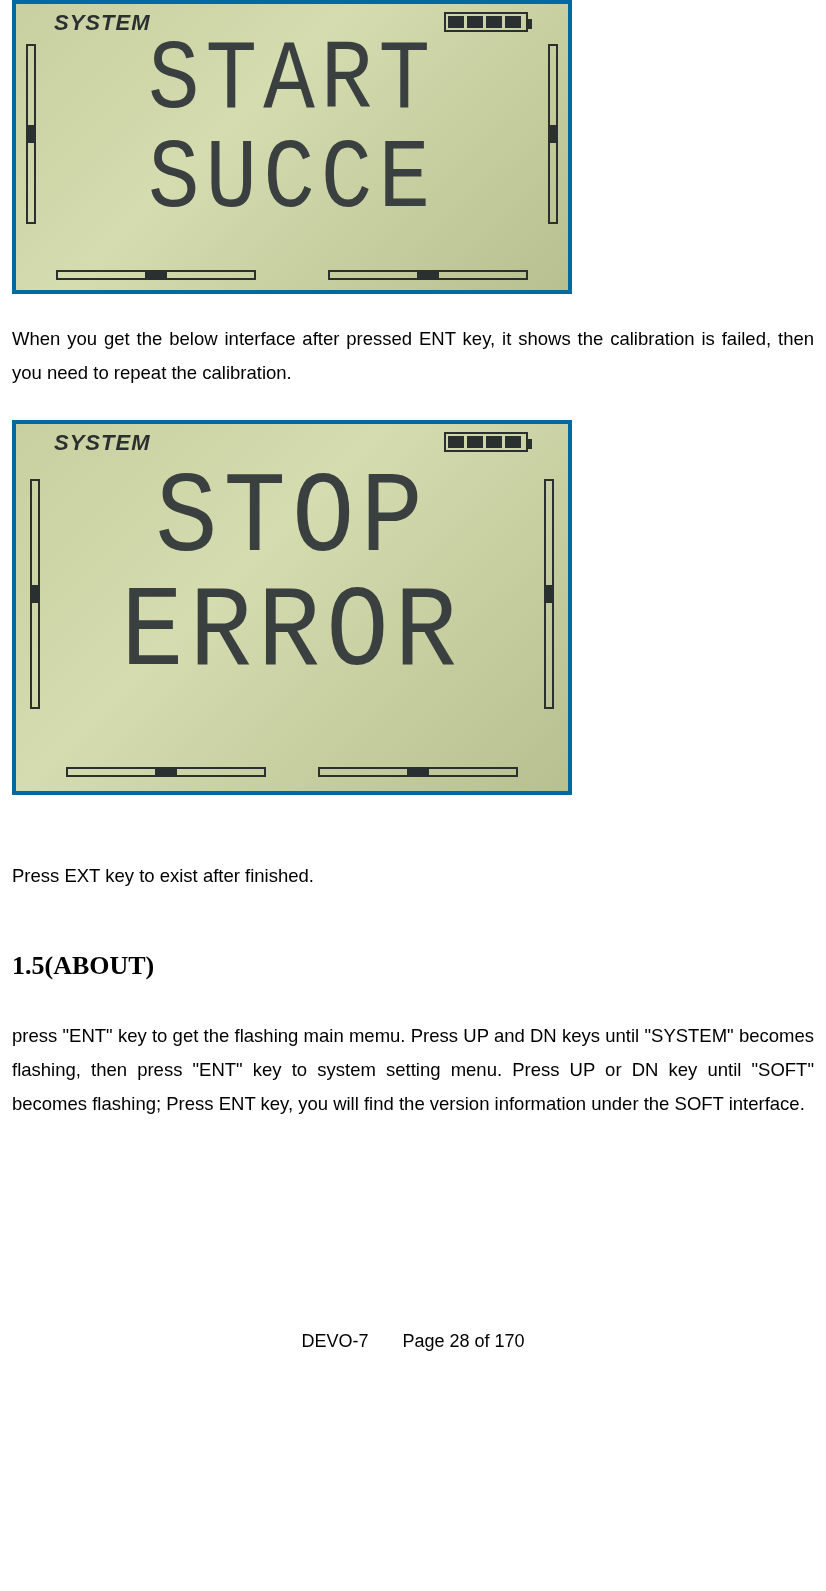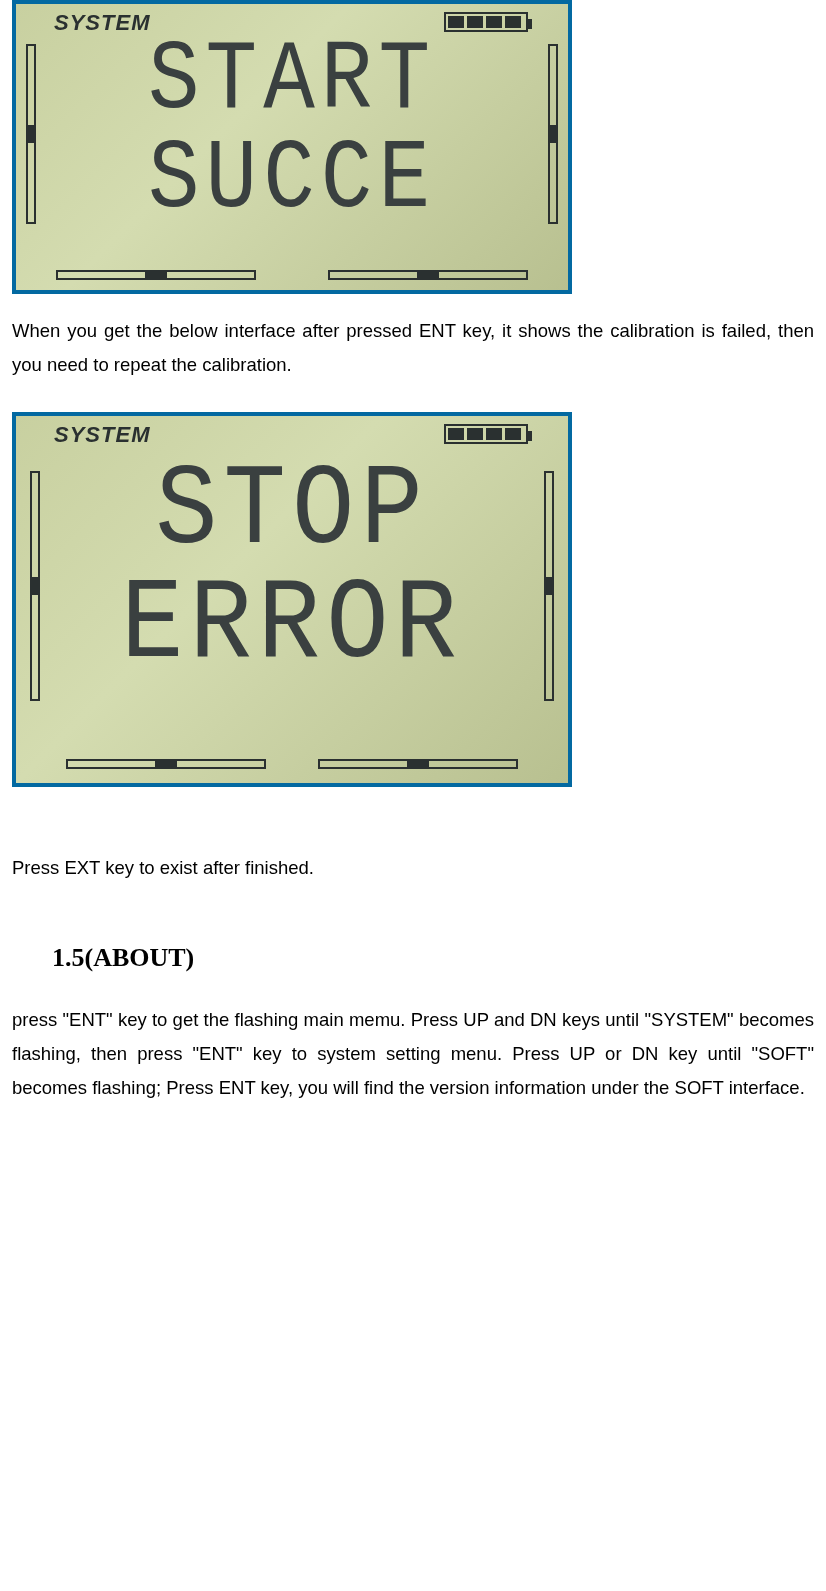--- a/index.html
+++ b/index.html
@@ -141,34 +141,33 @@
     .lcd-photo.second .h-left { left: 50px; bottom: 14px; width: 200px; }
     .lcd-photo.second .h-right { right: 50px; bottom: 14px; width: 200px; }
 
     
     .para {
       font-size: 18.5px;
       line-height: 34px;
       color: #000;
       text-align: justify;
       text-justify: inter-word;
-      margin-top: 20px;
+      margin-top: 28px;
     }
     .para.tight {
       margin-top: 64px;
     }
 
     
     .heading {
       font-family: "Times New Roman", Times, serif;
       font-weight: bold;
       font-size: 26px;
       margin-top: 58px;
       margin-bottom: 10px;
-      margin-left: 40px;
     }
 
     .spacer-bottom {
       height: 210px;
     }
 
     .footer {
       text-align: center;
       font-size: 18px;
       padding-bottom: 10px;
@@ -220,14 +219,19 @@
   </div>
 
   <p class="para tight">Press EXT key to exist after finished.</p>
 
   <h2 class="heading">1.5(ABOUT)</h2>
 
   <p class="para">press "ENT" key to get the flashing main memu. Press UP and DN keys until "SYSTEM" becomes flashing, then press "ENT" key to system setting menu. Press UP or DN key until "SOFT" becomes flashing; Press ENT key, you will find the version information under the SOFT interface.</p>
 
   <div class="spacer-bottom"></div>
 
+  <div class="footer">
+    <span>DEVO-7</span>
+    <span class="sep"></span>
+    <span>Page 28 of 170</span>
+  </div>
 
 </div>
 
 </body></html>

